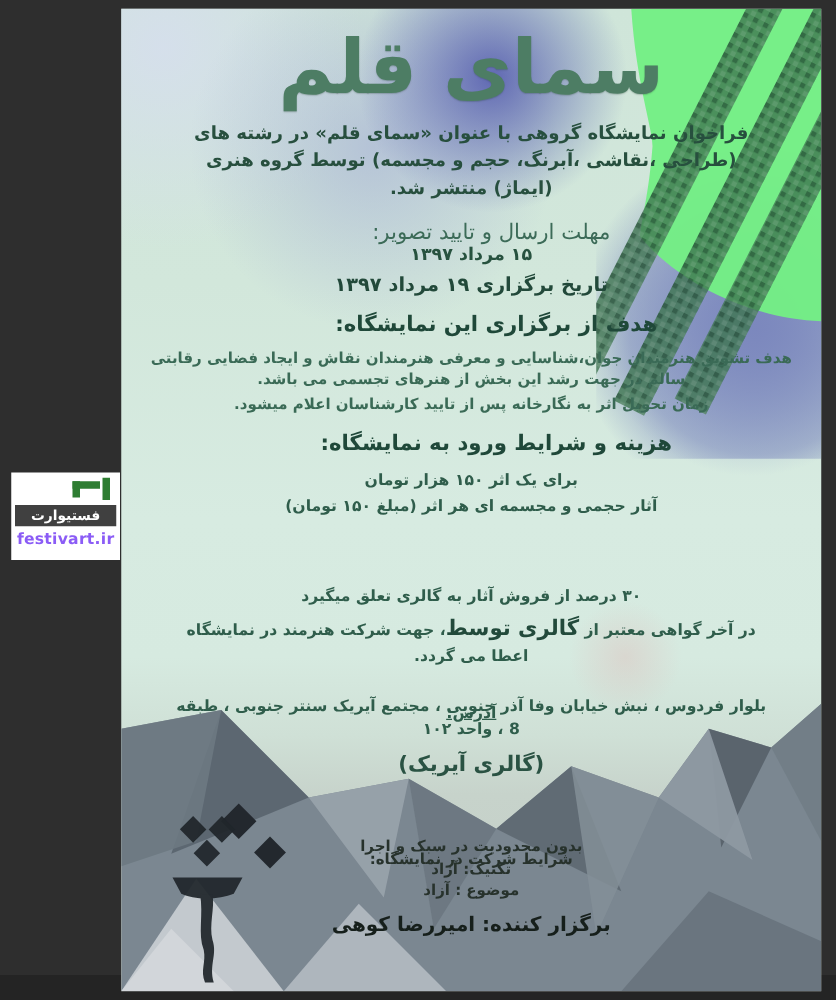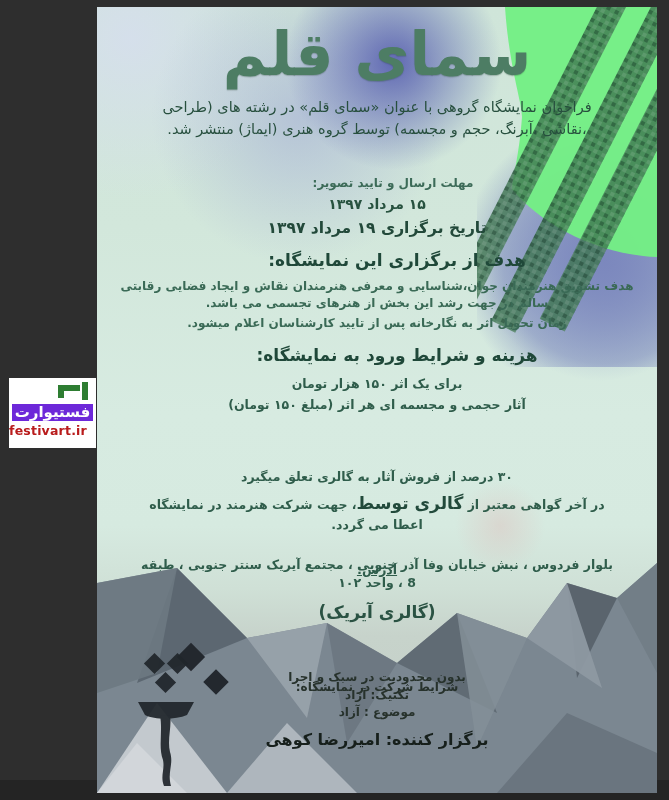--- a/index.html
+++ b/index.html
@@ -28,45 +28,45 @@
   .textlayer{position:absolute;inset:0;direction:rtl;}
   .poster-title{
     position:absolute;top:12px;left:0;right:0;text-align:center;
     font-size:60px;font-weight:bold;color:#4d7d64;
     text-shadow:0 1px 1px rgba(30,60,45,.25);
     letter-spacing:1px;
   }
   .pline{position:absolute;left:0;right:0;text-align:center;direction:rtl;line-height:1.4;}
   .w92{left:4%;right:4%;}
   .w85{left:7.5%;right:7.5%;}
-  .t-lead{font-size:14.5px;font-weight:normal;color:#274f3e;line-height:1.5;}
+  .t-lead{font-size:14.5px;font-weight:bold;color:#274f3e;line-height:1.5;}
   .t-head1{font-size:17px;font-weight:bold;color:#1f4839;margin-left:40px;}
   .t-head2{font-size:17px;font-weight:bold;color:#2a5243;}
   .t-date{font-size:14px;font-weight:bold;color:#27523f;}
   .t-date2{font-size:15.5px;font-weight:bold;color:#22493a;}
   .t-body{font-size:12.5px;font-weight:bold;color:#2f5d4b;}
-  .t-body-sm{font-size:12px;font-weight:bold;color:#3c6b58;padding-left:32px;}
+  .t-body-sm{font-size:17px;font-weight:normal;color:#3c6b58;padding-left:32px;}
   .t-para{font-size:12px;font-weight:bold;color:#3a6a56;}
   .big-gallery{font-size:17px;font-weight:bold;color:#224a3b;}
   .t-dark-sm{font-size:12px;font-weight:bold;color:#27322c;}
   .t-dark-big{font-size:16px;font-weight:bold;color:#161f1b;}
   
   .watermark{
     position:absolute;left:9px;top:378px;width:87px;height:70px;
     background:#ffffff;z-index:5;
   }
   .wm-glyph{position:absolute;top:4px;right:6px;width:34px;height:20px;}
   .wm-band{
-    position:absolute;top:26px;left:3px;right:3px;height:17px;background:#6d28d9;
-    color:#ffffff;font-size:15px;font-weight:bold;text-align:center;line-height:17px;
+    position:absolute;top:26px;left:3px;right:3px;height:17px;background:#404040;
+    color:#ffffff;font-size:11px;font-weight:bold;text-align:center;line-height:17px;
     direction:rtl;overflow:hidden;
   }
   .wm-site{
-    position:absolute;top:45px;left:0;right:0;text-align:left;
-    color:#b91c1c;font-size:12.5px;font-weight:bold;letter-spacing:.2px;
+    position:absolute;top:45px;left:0;right:0;text-align:center;
+    color:#8b5cf6;font-size:12.5px;font-weight:bold;letter-spacing:.2px;
   }
 </style>
 </head>
 <body>
 
 <div class="stage">
 
   <div class="poster">
 
     <svg id="rightDeco" class="deco" width="180" height="360" viewBox="0 0 180 360">

